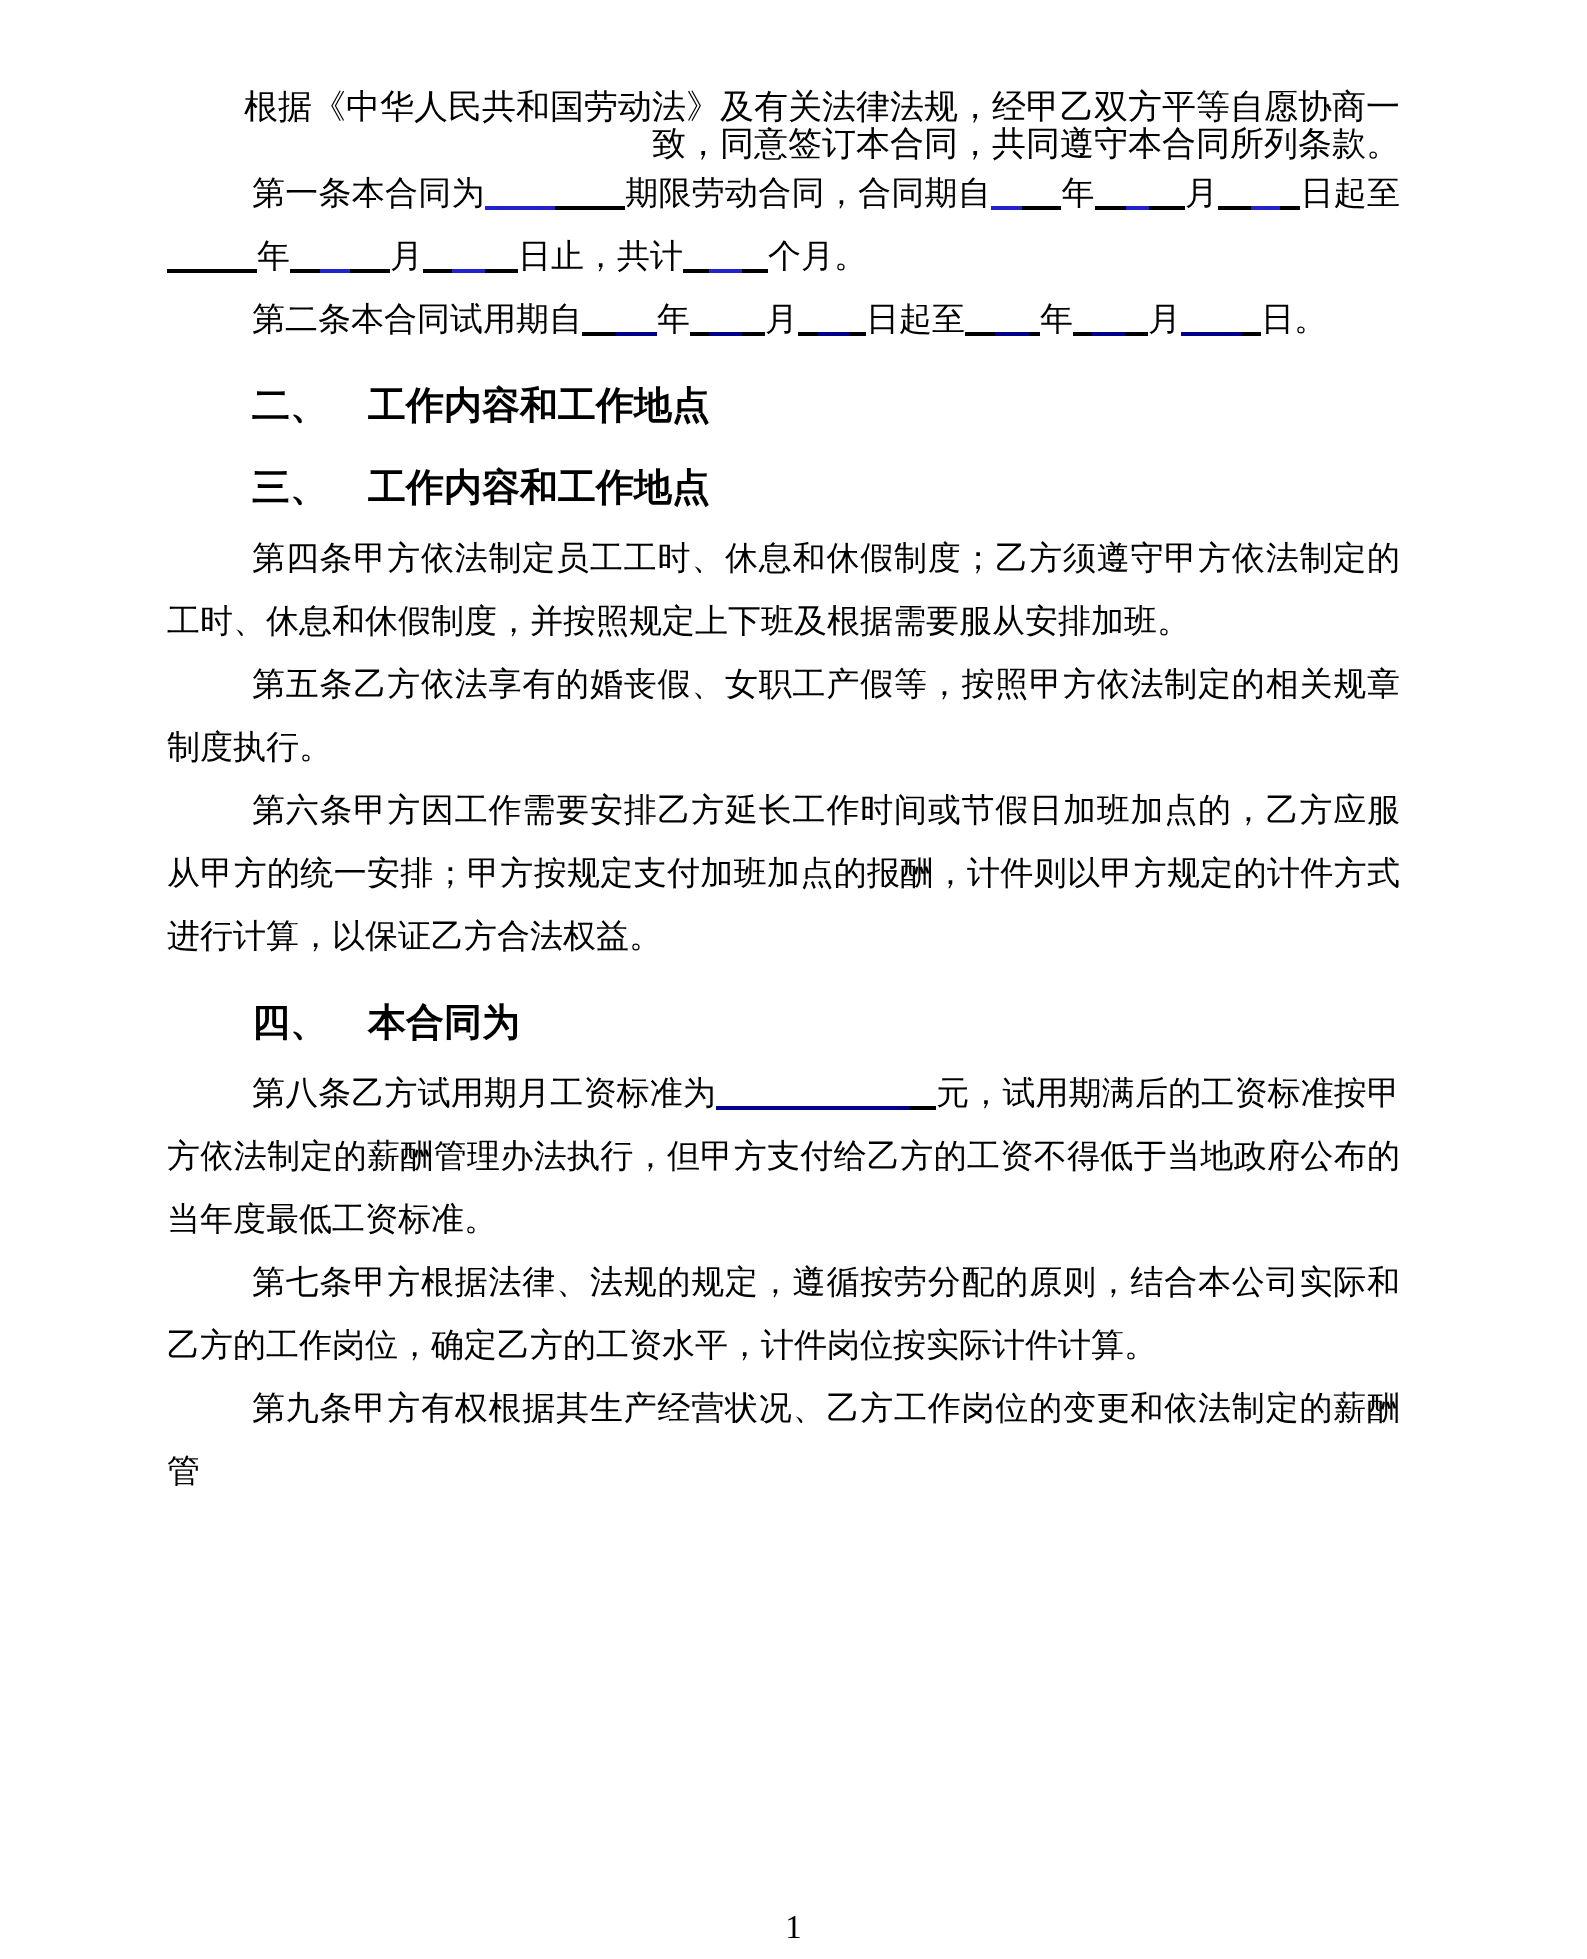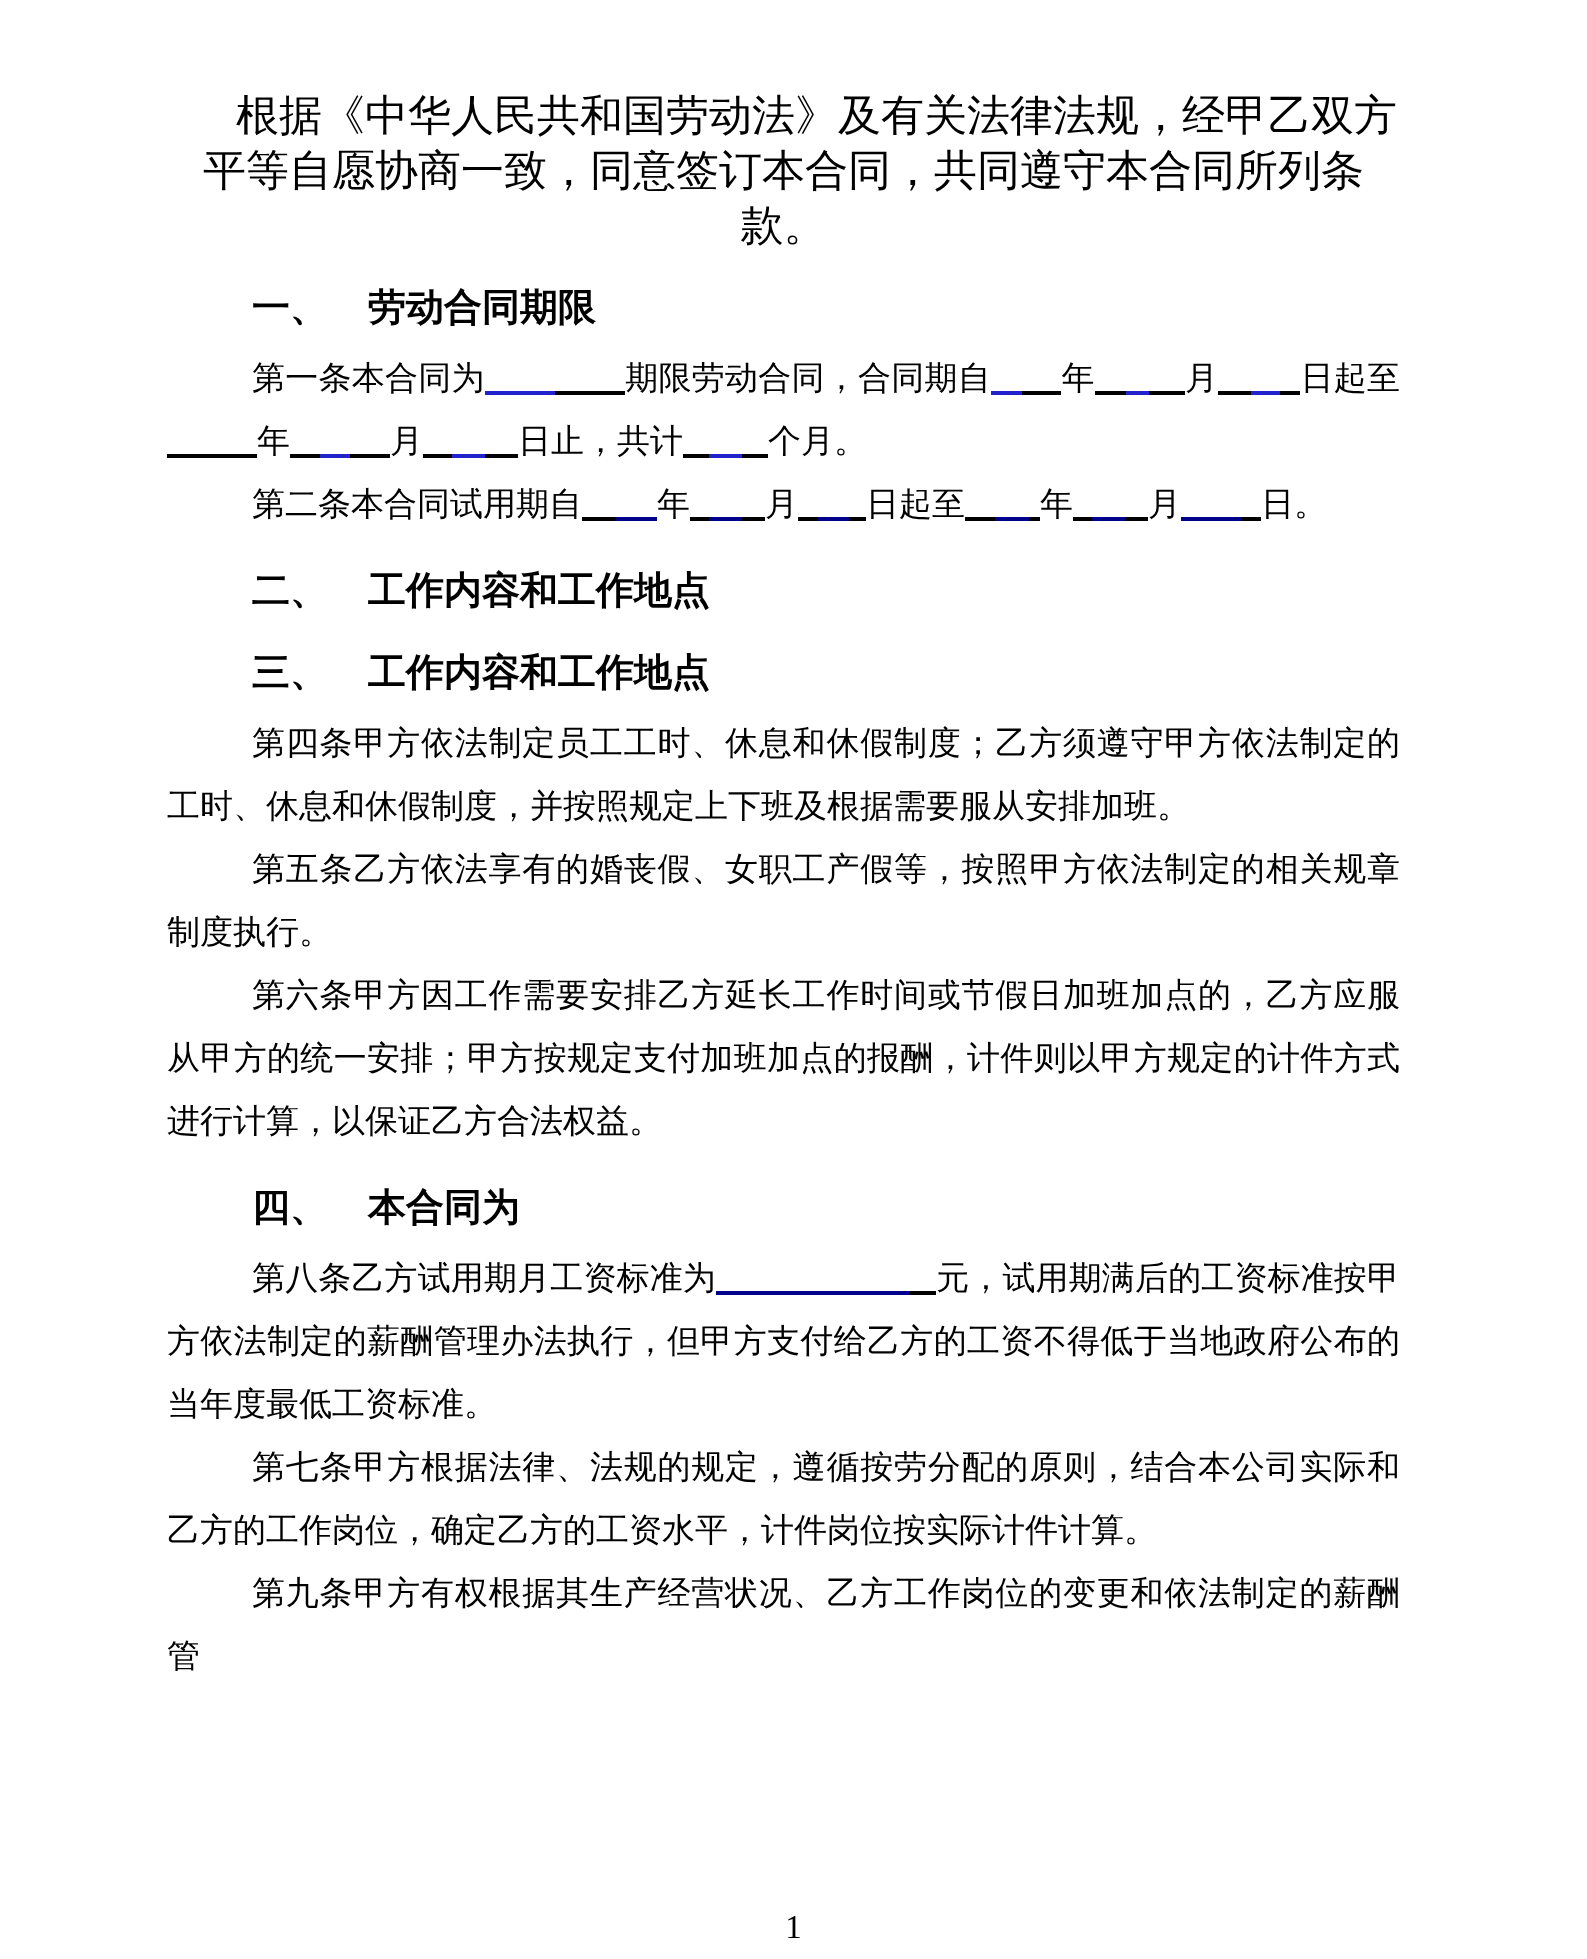--- a/index.html
+++ b/index.html
@@ -17,23 +17,23 @@
     margin:0 0 55px 0;
     text-align:center;
     font-size:80px;
     font-weight:bold;
     letter-spacing:0.9em;
     line-height:125px;
     white-space:nowrap;
   }
   .intro{
     margin:0;
-    font-size:43px;
-    line-height:55px;
-    text-align:center;
+    font-size:34px;
+    line-height:37px;
+    text-align:right;
     text-indent:66px;
   }
   h2.sec{
     margin:26px 0 12px 0;
     font-size:38px;
     font-weight:bold;
     line-height:56px;
     text-indent:85px;
   }
   .sec-num{margin-right:40px;}
@@ -61,23 +61,20 @@
   }
 </style>
 </head>
 <body>
 
 <div class="page">
 
 
   <p class="intro">根据《中华人民共和国劳动法》及有关法律法规，经甲乙双方平等自愿协商一致，同意签订本合同，共同遵守本合同所列条款。</p>
 
-  <h2 class="sec">
-    <span class="sec-num">一、</span><span>劳动合同期限</span>
-  </h2>
 
   <p class="para">
     <span class="label">第一条</span><span>本合同为</span><span class="bl" style="width:140px;background:linear-gradient(90deg,#2222cc 0 50%,#000 50% 100%);"></span><span>期限劳动合同，合同期自</span><span class="bl" style="width:70px;background:linear-gradient(90deg,#2222cc 0 45%,#000 45% 100%);"></span><span>年</span><span class="bl" style="width:90px;background:linear-gradient(90deg,#000 0 35%,#2222cc 35% 60%,#000 60% 100%);"></span><span>月</span><span class="bl" style="width:82px;background:linear-gradient(90deg,#000 0 40%,#2222cc 40% 75%,#000 75% 100%);"></span><span>日起至</span><span class="bl" style="width:90px;background:#000;"></span><span>年</span><span class="bl" style="width:100px;background:linear-gradient(90deg,#000 0 30%,#2222cc 30% 60%,#000 60% 100%);"></span><span>月</span><span class="bl" style="width:95px;background:linear-gradient(90deg,#000 0 30%,#2222cc 30% 65%,#000 65% 100%);"></span><span>日止，共计</span><span class="bl" style="width:85px;background:linear-gradient(90deg,#000 0 30%,#2222cc 30% 70%,#000 70% 100%);"></span><span>个月。</span>
   </p>
 
   <p class="para">
     <span class="label">第二条</span><span>本合同试用期自</span><span class="bl" style="width:75px;background:linear-gradient(90deg,#000 0 45%,#00008b 45% 100%);"></span><span>年</span><span class="bl" style="width:75px;background:linear-gradient(90deg,#000 0 25%,#00008b 25% 70%,#000 70% 100%);"></span><span>月</span><span class="bl" style="width:68px;background:linear-gradient(90deg,#000 0 30%,#00008b 30% 75%,#000 75% 100%);"></span><span>日起至</span><span class="bl" style="width:75px;background:linear-gradient(90deg,#000 0 40%,#00008b 40% 85%,#000 85% 100%);"></span><span>年</span><span class="bl" style="width:75px;background:linear-gradient(90deg,#000 0 25%,#00008b 25% 70%,#000 70% 100%);"></span><span>月</span><span class="bl" style="width:80px;background:linear-gradient(90deg,#00008b 0 75%,#000 75% 100%);"></span><span>日。</span>
   </p>
 
   <h2 class="sec">

